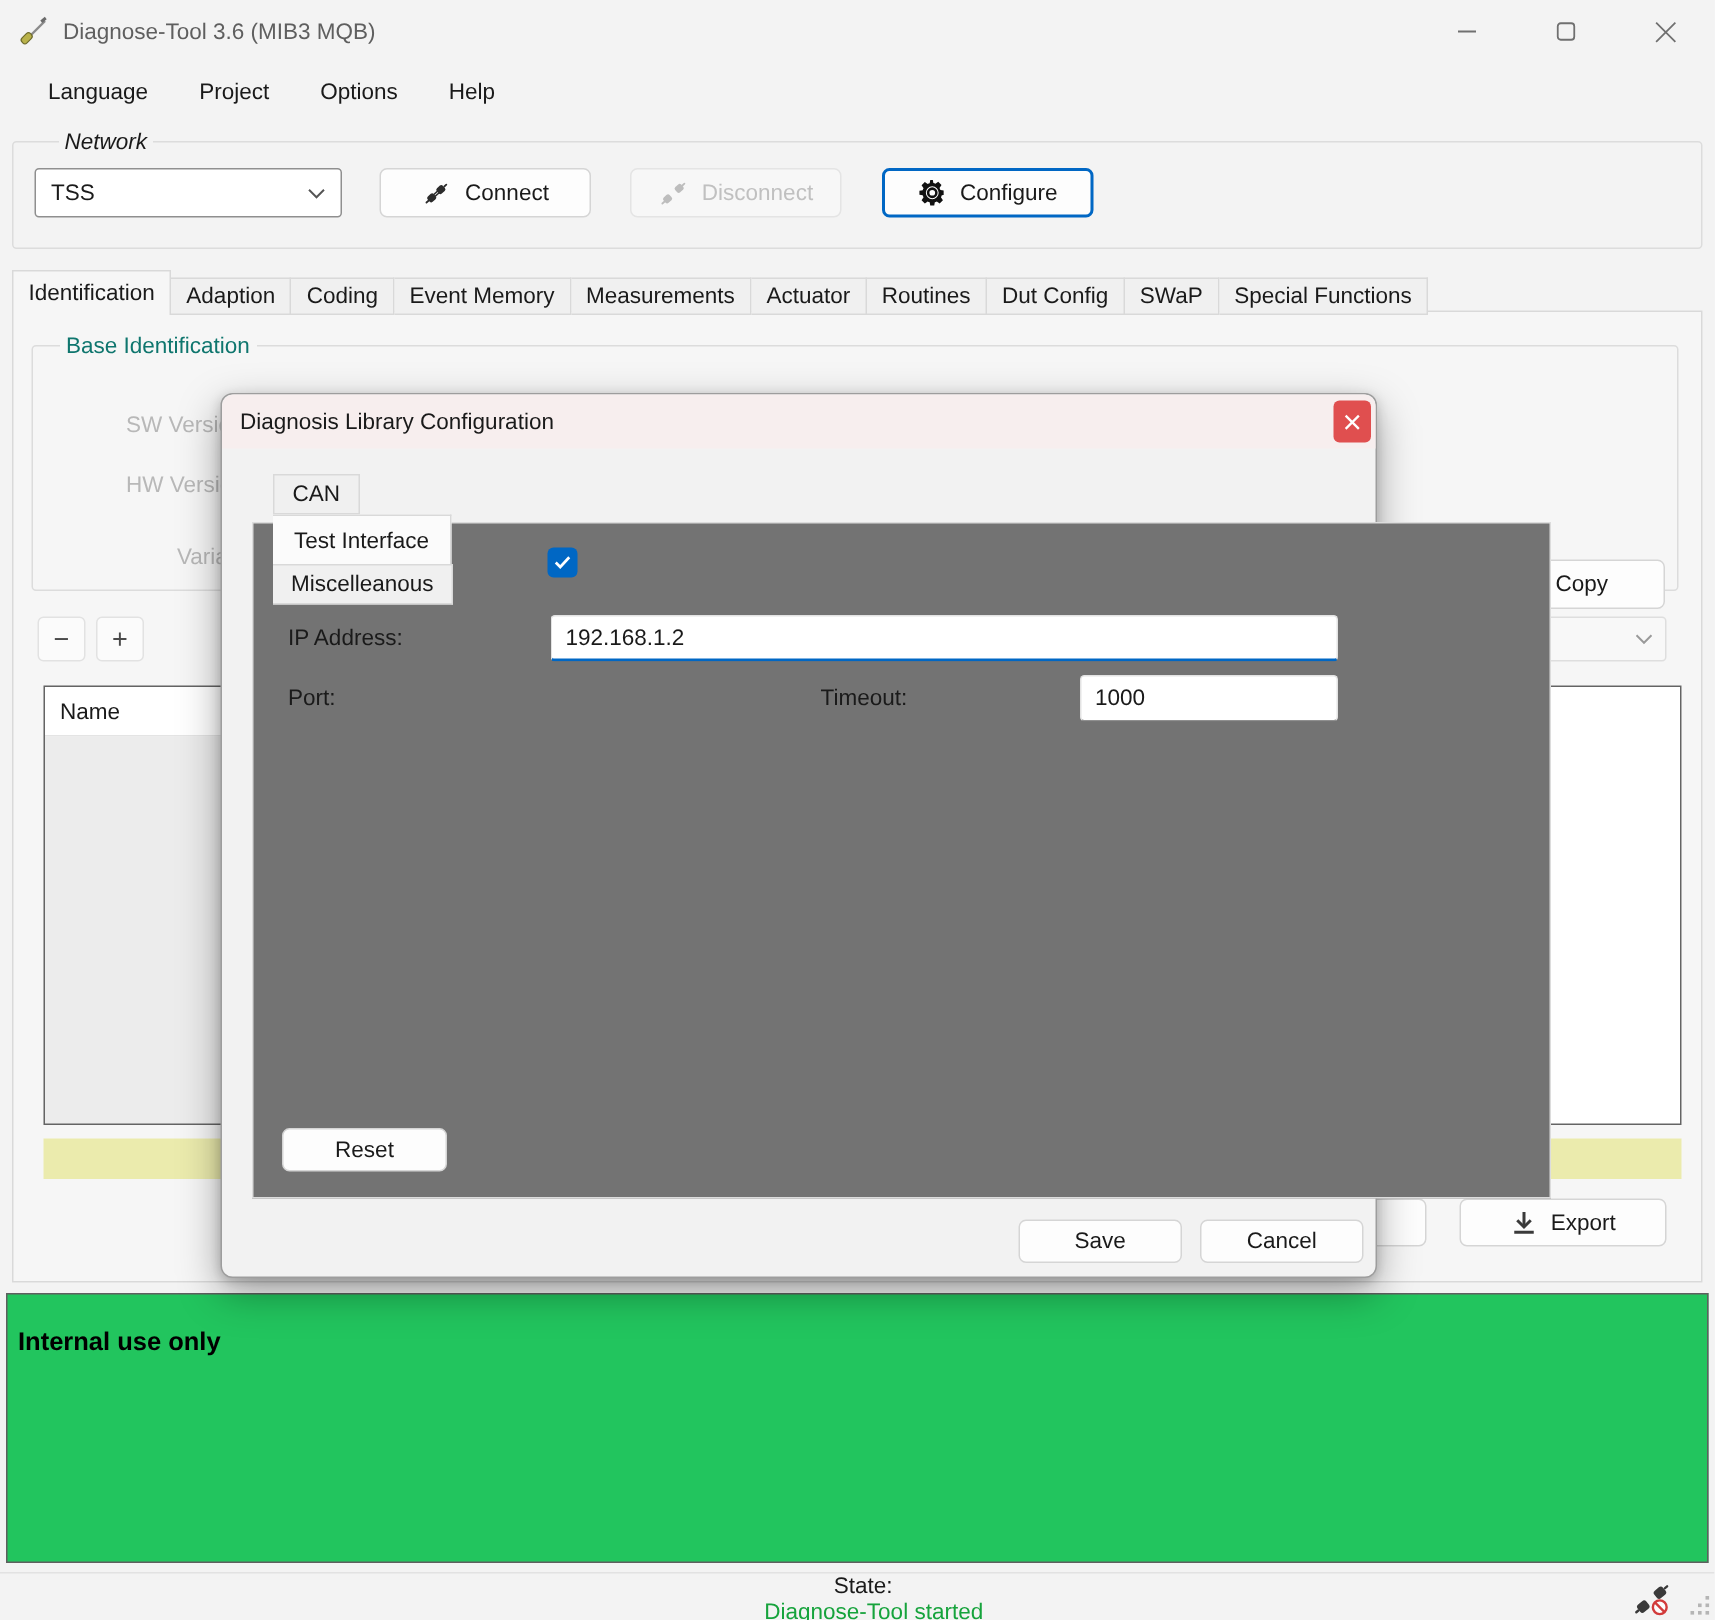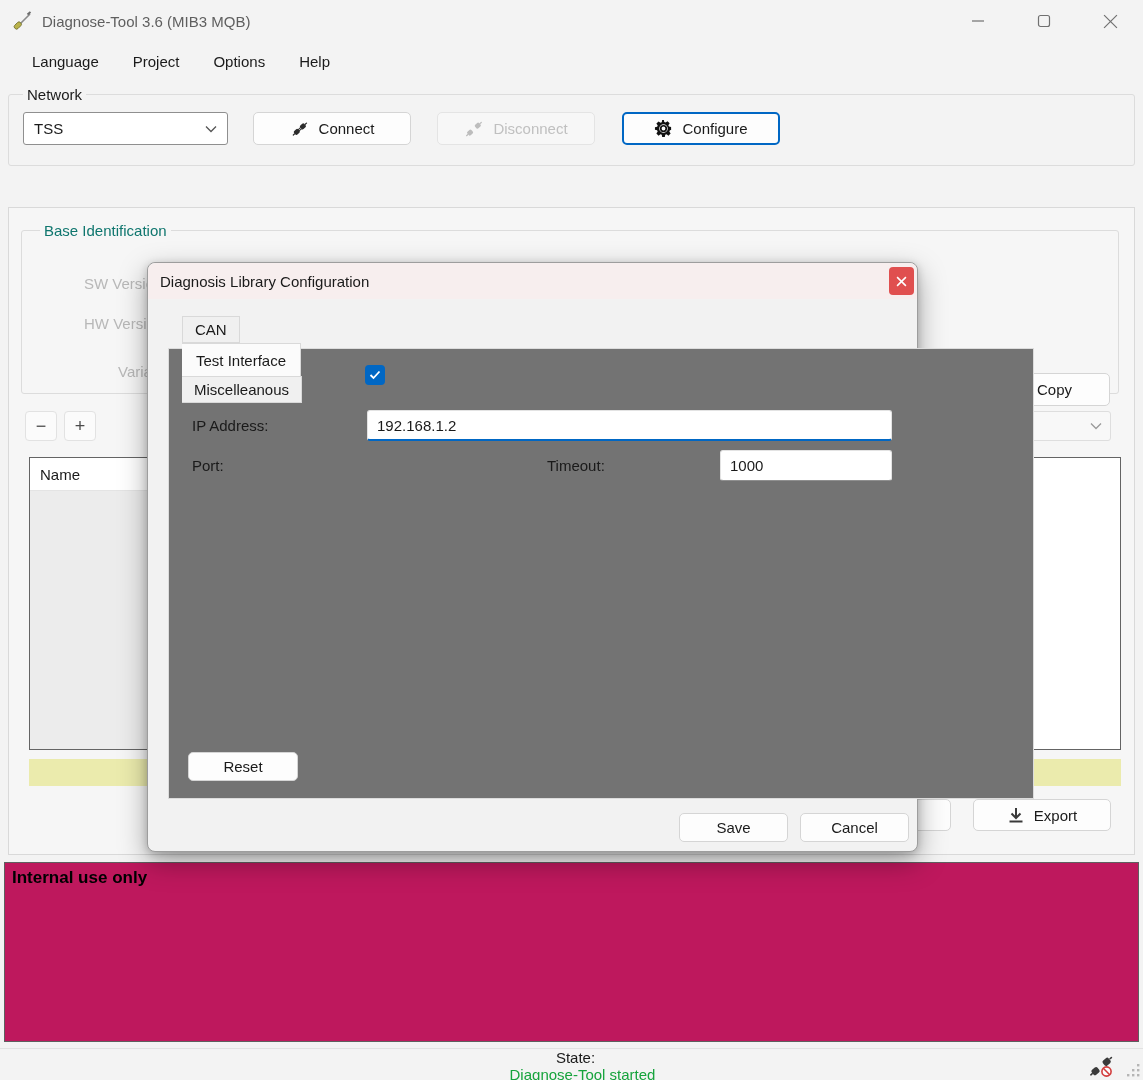--- a/index.html
+++ b/index.html
@@ -15,26 +15,26 @@
   .win-btn { width:66px; height:42px; display:flex; align-items:center; justify-content:center; }
   .win-btn svg { stroke:#707070; }
 
   
   .menubar { position:absolute; left:0; top:42px; width:100%; height:38px; display:flex; align-items:center; padding-left:32px; gap:34px; }
   .menu-item { font-size:15px; color:#1a1a1a; cursor:default; }
 
   
   fieldset.group { border:1px solid #dcdcdc; border-radius:3px; }
   .network-group { position:absolute; left:8px; top:86px; width:1127px; height:80px; padding:0 14px; }
-  .network-group legend { font-size:15px; padding:0 4px; margin-left:0; color:#1a1a1a; }
+  .network-group legend { font-size:15px; padding:0 4px; margin-left:16px; color:#1a1a1a;font-style:italic; }
   .network-row { display:flex; align-items:center; margin-top:9px; }
   .combo { position:relative; width:205px; height:33px; background:#fff; border:1px solid #8f8f8f; border-radius:3px; display:flex; align-items:center; padding:0 10px; font-size:15px; }
   .combo .chev { position:absolute; right:10px; }
   .btn { display:flex; align-items:center; justify-content:center; gap:9px; background:#fdfdfd; border:1px solid #d5d5d5; border-radius:5px; font-size:15px; color:#1a1a1a; }
-  .nw-btn { width:158px; height:33px; }
+  .nw-btn { width:141px; height:33px; }
   .btn.disabled { background:#f7f7f7; border-color:#e4e4e4; color:#c0c0c0; }
   .btn.accent-outline { border:2px solid #0067c4; }
   .sp1 { width:25px; } .sp2 { width:26px; } .sp3 { width:27px; }
 
   
   .tabstrip { position:absolute; left:8px; top:180px; display:flex; align-items:flex-end; z-index:2; }
   .tab { height:25px; padding:0 10px; display:flex; align-items:center; font-size:15px; background:#f0f0f0; border:1px solid #d9d9d9; border-left:none; }
   .tab:first-child { border-left:1px solid #d9d9d9; }
   .tab.active { height:30px; background:#f6f6f6; border-bottom:none; position:relative; z-index:3; }
 
@@ -64,21 +64,21 @@
   .dlg-tab.active { height:33px; background:#fbfbfb; border-bottom:none; position:relative; z-index:4; padding:0 14px; }
   .dlg-panel { position:absolute; left:20px; top:85px; width:866px; height:451px; background:#737373; border:1px solid #dcdcdc; z-index:2; }
   .dlg-label { position:absolute; font-size:15px; color:#1a1a1a; white-space:nowrap; }
   .checkbox { position:absolute; left:196px; top:16px; width:20px; height:20px; background:#0067c4; border-radius:4px; display:flex; align-items:center; justify-content:center; }
   .txt { position:absolute; height:31px; background:#fff; border:1px solid #e3e3e3; border-bottom:1px solid #8f8f8f; border-radius:3px; font-size:15px; font-family:"Liberation Sans", sans-serif; padding:0 9px; color:#1a1a1a; outline:none; }
   .txt.focused { border-bottom:2px solid #0067c4; }
   .reset-btn { position:absolute; left:19px; top:403px; width:110px; height:29px; }
   .dlg-footer-btn { position:absolute; top:550px; width:109px; height:29px; }
 
   
-  .log-box { position:absolute; left:4px; top:862px; width:1135px; height:180px; background:#be185d; border:1px solid #5f5f5f; padding:5px 7px; }
+  .log-box { position:absolute; left:4px; top:862px; width:1135px; height:180px; background:#22c55e; border:1px solid #5f5f5f; padding:22px 7px; }
   .log-box .log-text { font-size:17px; font-weight:bold; color:#000; }
 
   
   .statusbar { position:absolute; left:0; top:1048px; width:100%; height:32px; border-top:1px solid #e2e2e2; display:flex; align-items:center; padding-left:8px; font-size:15px;flex-direction:column; }
   .statusbar .state-value { color:#16a33c; margin-left:14px; }
   .status-icon { position:absolute; right:26px; top:4px; }
   .grip { position:absolute; right:2px; bottom:2px; }
 </style>
 </head>
 <body>
@@ -158,20 +158,32 @@
       <div class="btn nw-btn accent-outline">
         <svg width="19" height="19" viewBox="0 0 20 20">
           <path fill="#111" d="M10 6.2a3.8 3.8 0 1 0 0 7.6 3.8 3.8 0 0 0 0-7.6zm0 5.8a2 2 0 1 1 0-4 2 2 0 0 1 0 4z"></path>
           <path fill="#111" d="M18 11.6v-3.2l-2.3-.4a6 6 0 0 0-.6-1.4l1.4-2-2.3-2.3-2 1.4a6 6 0 0 0-1.4-.6L10.4 1H8.6l-.4 2.3a6 6 0 0 0-1.4.6l-2-1.4L2.5 4.8l1.4 2a6 6 0 0 0-.6 1.4L1 8.6v2.8l2.3.4c.14.5.34.97.6 1.4l-1.4 2 2.3 2.3 2-1.4c.43.26.9.46 1.4.6l.4 2.3h2.8l.4-2.3a6 6 0 0 0 1.4-.6l2 1.4 2.3-2.3-1.4-2c.26-.43.46-.9.6-1.4l2.3-.4zM10 14.5a4.5 4.5 0 1 1 0-9 4.5 4.5 0 0 1 0 9z"></path>
         </svg>
         <span>Configure</span>
       </div>
     </div>
   </fieldset>
 
+  <div class="tabstrip">
+    <div class="tab active">Identification</div>
+    <div class="tab">Adaption</div>
+    <div class="tab">Coding</div>
+    <div class="tab">Event Memory</div>
+    <div class="tab">Measurements</div>
+    <div class="tab">Actuator</div>
+    <div class="tab">Routines</div>
+    <div class="tab">Dut Config</div>
+    <div class="tab">SWaP</div>
+    <div class="tab">Special Functions</div>
+  </div>
 
   <div class="main-panel">
     <fieldset class="group base-group">
       <legend>Base Identification</legend>
       <span class="base-label" style="left:62px; top:36px;">SW Version</span>
       <span class="base-label" style="left:62px; top:76px;">HW Version</span>
       <span class="base-label" style="left:96px; top:124px;">Variant</span>
       <div class="btn copy-btn">
         <svg width="18" height="18" viewBox="0 0 18 18">
           <rect x="2" y="1.5" width="10" height="12" rx="1" fill="none" stroke="#4a4a4a" stroke-width="1.4"></rect>

